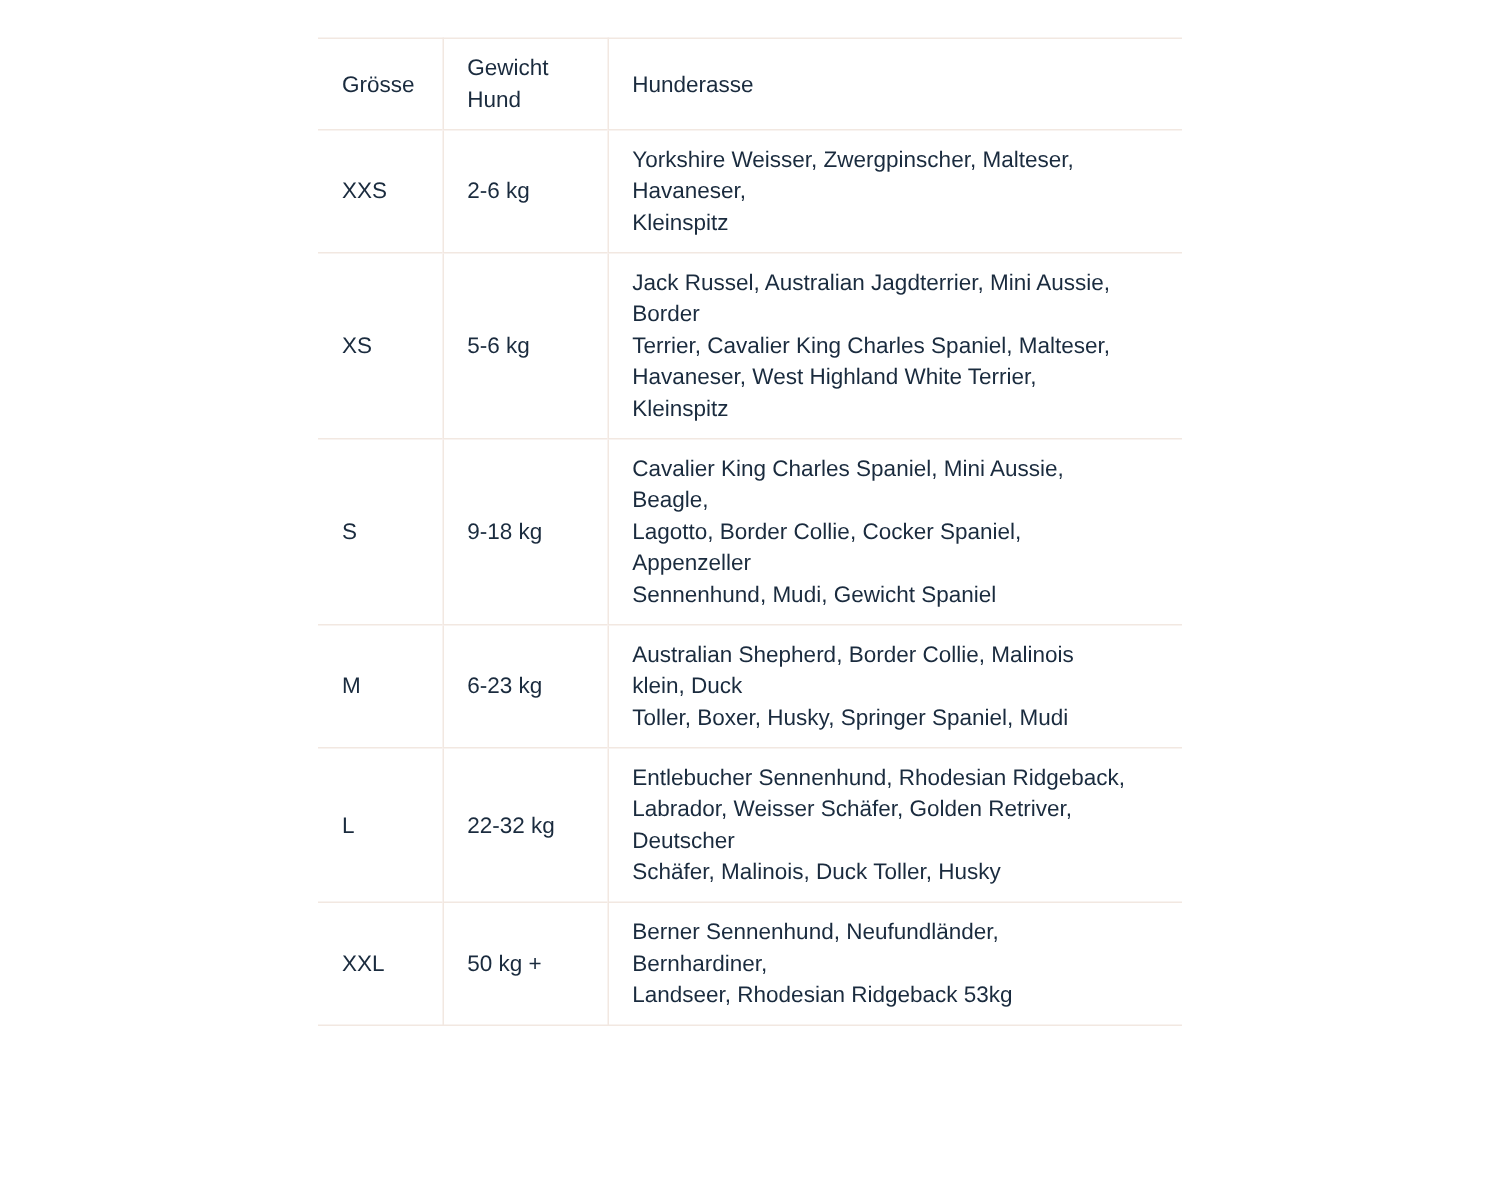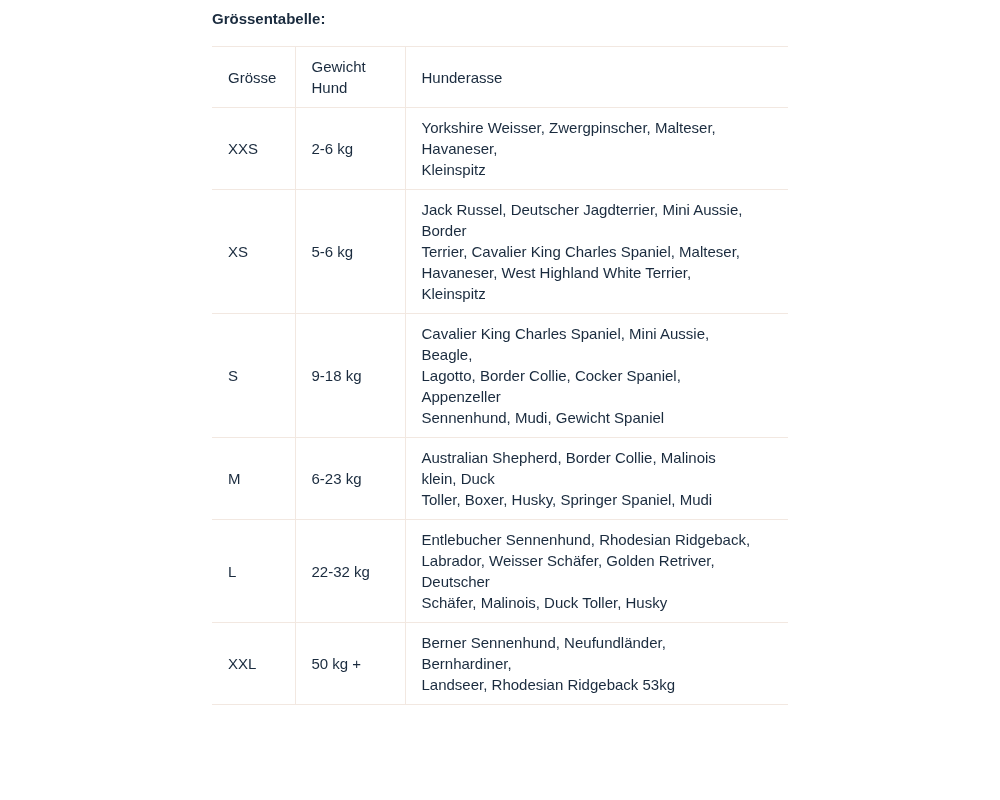--- a/index.html
+++ b/index.html
@@ -59,21 +59,20 @@
   table.size-table td:nth-child(1),
   table.size-table th:nth-child(2),
   table.size-table td:nth-child(2) {
     border-right: 1px solid #f2e8e1;
   }
 </style>
 </head>
 <body>
 
 <div class="content">
-  <div class="title">Grössentabelle:</div>
 
   <table class="size-table">
     <colgroup>
       <col class="c1">
       <col class="c2">
       <col class="c3">
     </colgroup>
     <thead>
       <tr>
         <th>Grösse</th>
@@ -86,21 +85,21 @@
       <tr>
         <td>XXS</td>
         <td>2-6 kg</td>
         <td>Yorkshire Weisser, Zwergpinscher, Malteser,
 Havaneser,
 Kleinspitz</td>
       </tr>
       <tr>
         <td>XS</td>
         <td>5-6 kg</td>
-        <td>Jack Russel, Deutscher Jagdterrier, Mini Aussie,
+        <td>Jack Russel, Australian Jagdterrier, Mini Aussie,
 Border
 Terrier, Cavalier King Charles Spaniel, Malteser,
 Havaneser, West Highland White Terrier,
 Kleinspitz</td>
       </tr>
       <tr>
         <td>S</td>
         <td>9-18 kg</td>
         <td>Cavalier King Charles Spaniel, Mini Aussie,
 Beagle,

